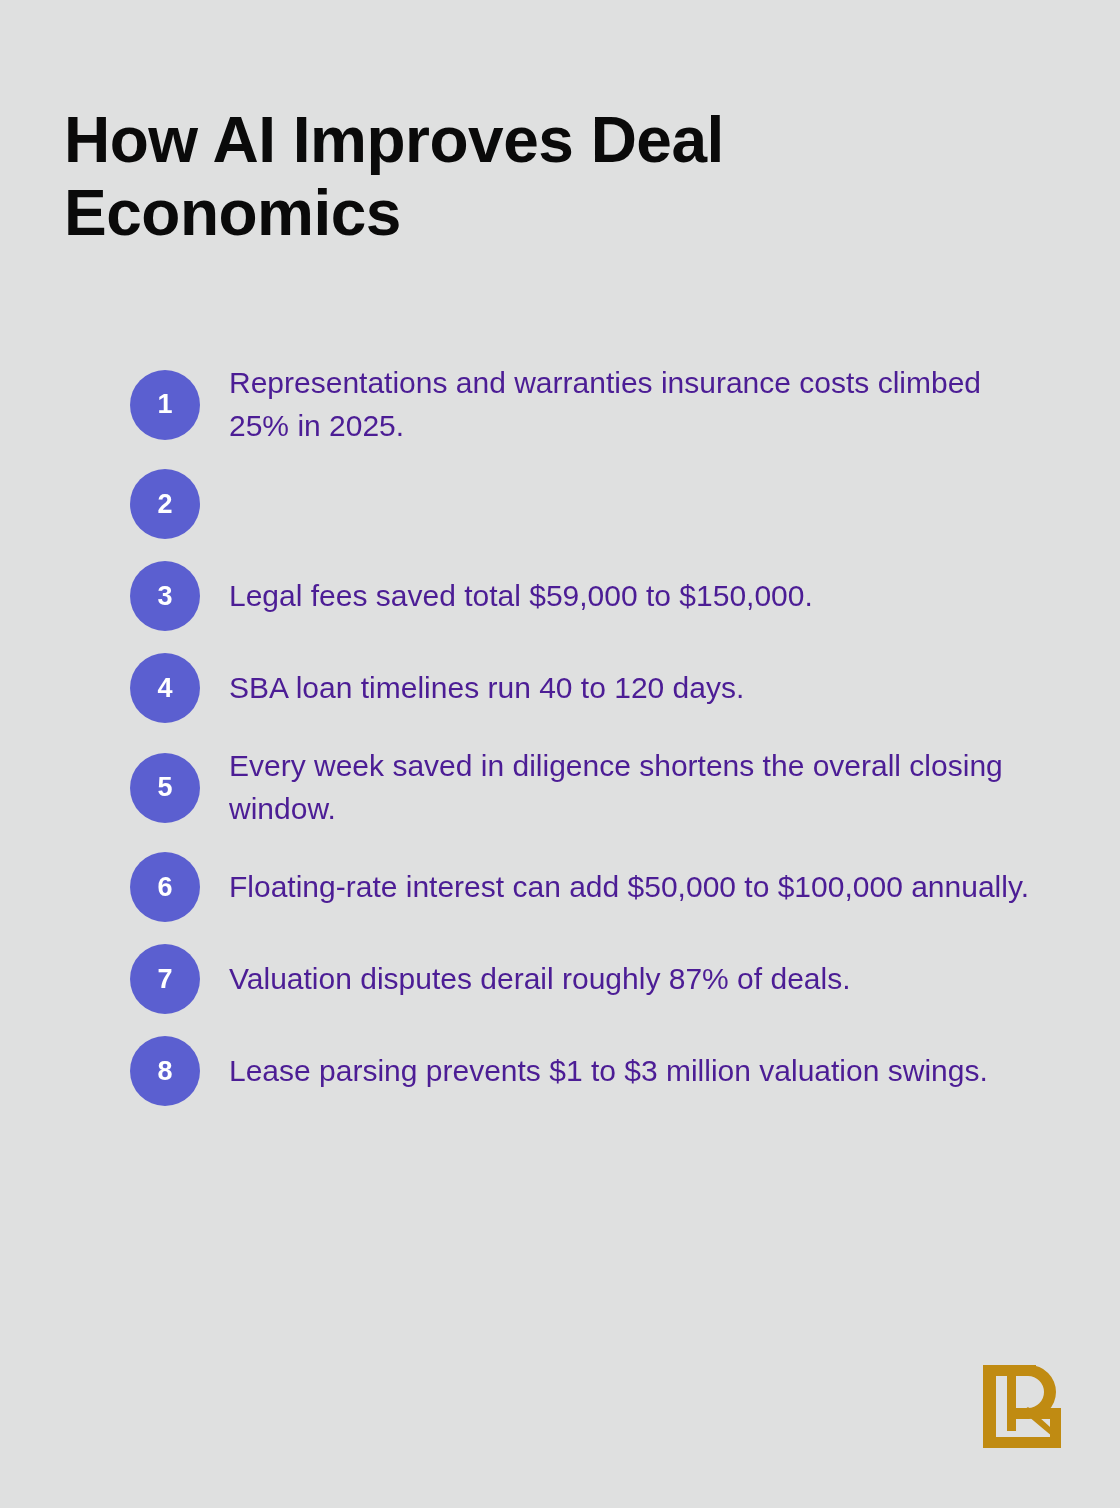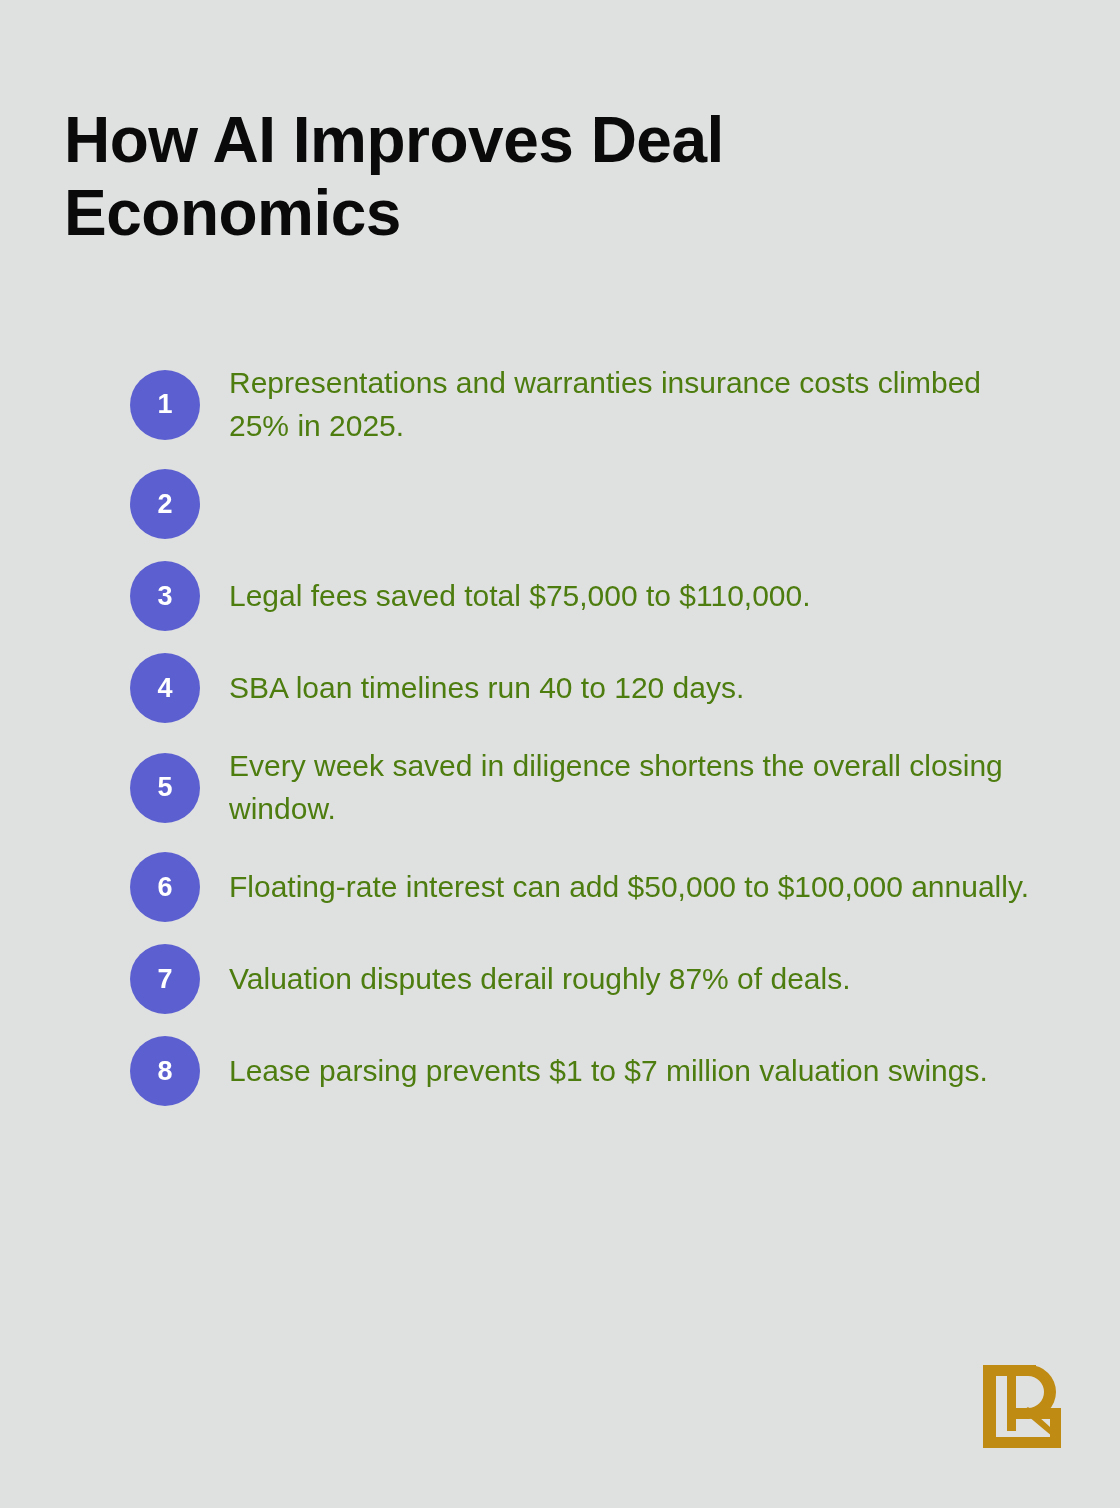--- a/index.html
+++ b/index.html
@@ -75,21 +75,21 @@
     font-weight: 700;
     line-height: 1;
     margin-right: 29px;
   }
 
   .item-text {
     flex: 1 1 auto;
     font-family: "Liberation Sans Narrow", "Liberation Sans", sans-serif;
     font-size: 30px;
     line-height: 1.42;
-    color: #4d7c0f;
+    color: #4c1d95;
     max-width: 800px;
   }
 
   
   .logo {
     position: absolute;
     left: 981px;
     top: 1363px;
     width: 82px;
     height: 86px;
@@ -116,21 +116,21 @@
       <div class="badge">1</div>
       <div class="item-text">Representations and warranties insurance costs climbed 25% in 2025.</div>
     </div>
 
     <div class="list-item">
       <div class="badge">2</div>
     </div>
 
     <div class="list-item">
       <div class="badge">3</div>
-      <div class="item-text">Legal fees saved total $75,000 to $110,000.</div>
+      <div class="item-text">Legal fees saved total $59,000 to $150,000.</div>
     </div>
 
     <div class="list-item">
       <div class="badge">4</div>
       <div class="item-text">SBA loan timelines run 40 to 120 days.</div>
     </div>
 
     <div class="list-item">
       <div class="badge">5</div>
       <div class="item-text">Every week saved in diligence shortens the overall closing window.</div>
@@ -141,21 +141,21 @@
       <div class="item-text">Floating-rate interest can add $50,000 to $100,000 annually.</div>
     </div>
 
     <div class="list-item">
       <div class="badge">7</div>
       <div class="item-text">Valuation disputes derail roughly 87% of deals.</div>
     </div>
 
     <div class="list-item">
       <div class="badge">8</div>
-      <div class="item-text">Lease parsing prevents $1 to $7 million valuation swings.</div>
+      <div class="item-text">Lease parsing prevents $1 to $3 million valuation swings.</div>
     </div>
 
   </div>
 
   <div class="logo">
     <svg viewBox="0 0 82 86" xmlns="http://www.w3.org/2000/svg" aria-hidden="true">
       <g fill="#c08b12">
 
         <path d="M2 2 H55 V13 H2 Z"></path>
 

